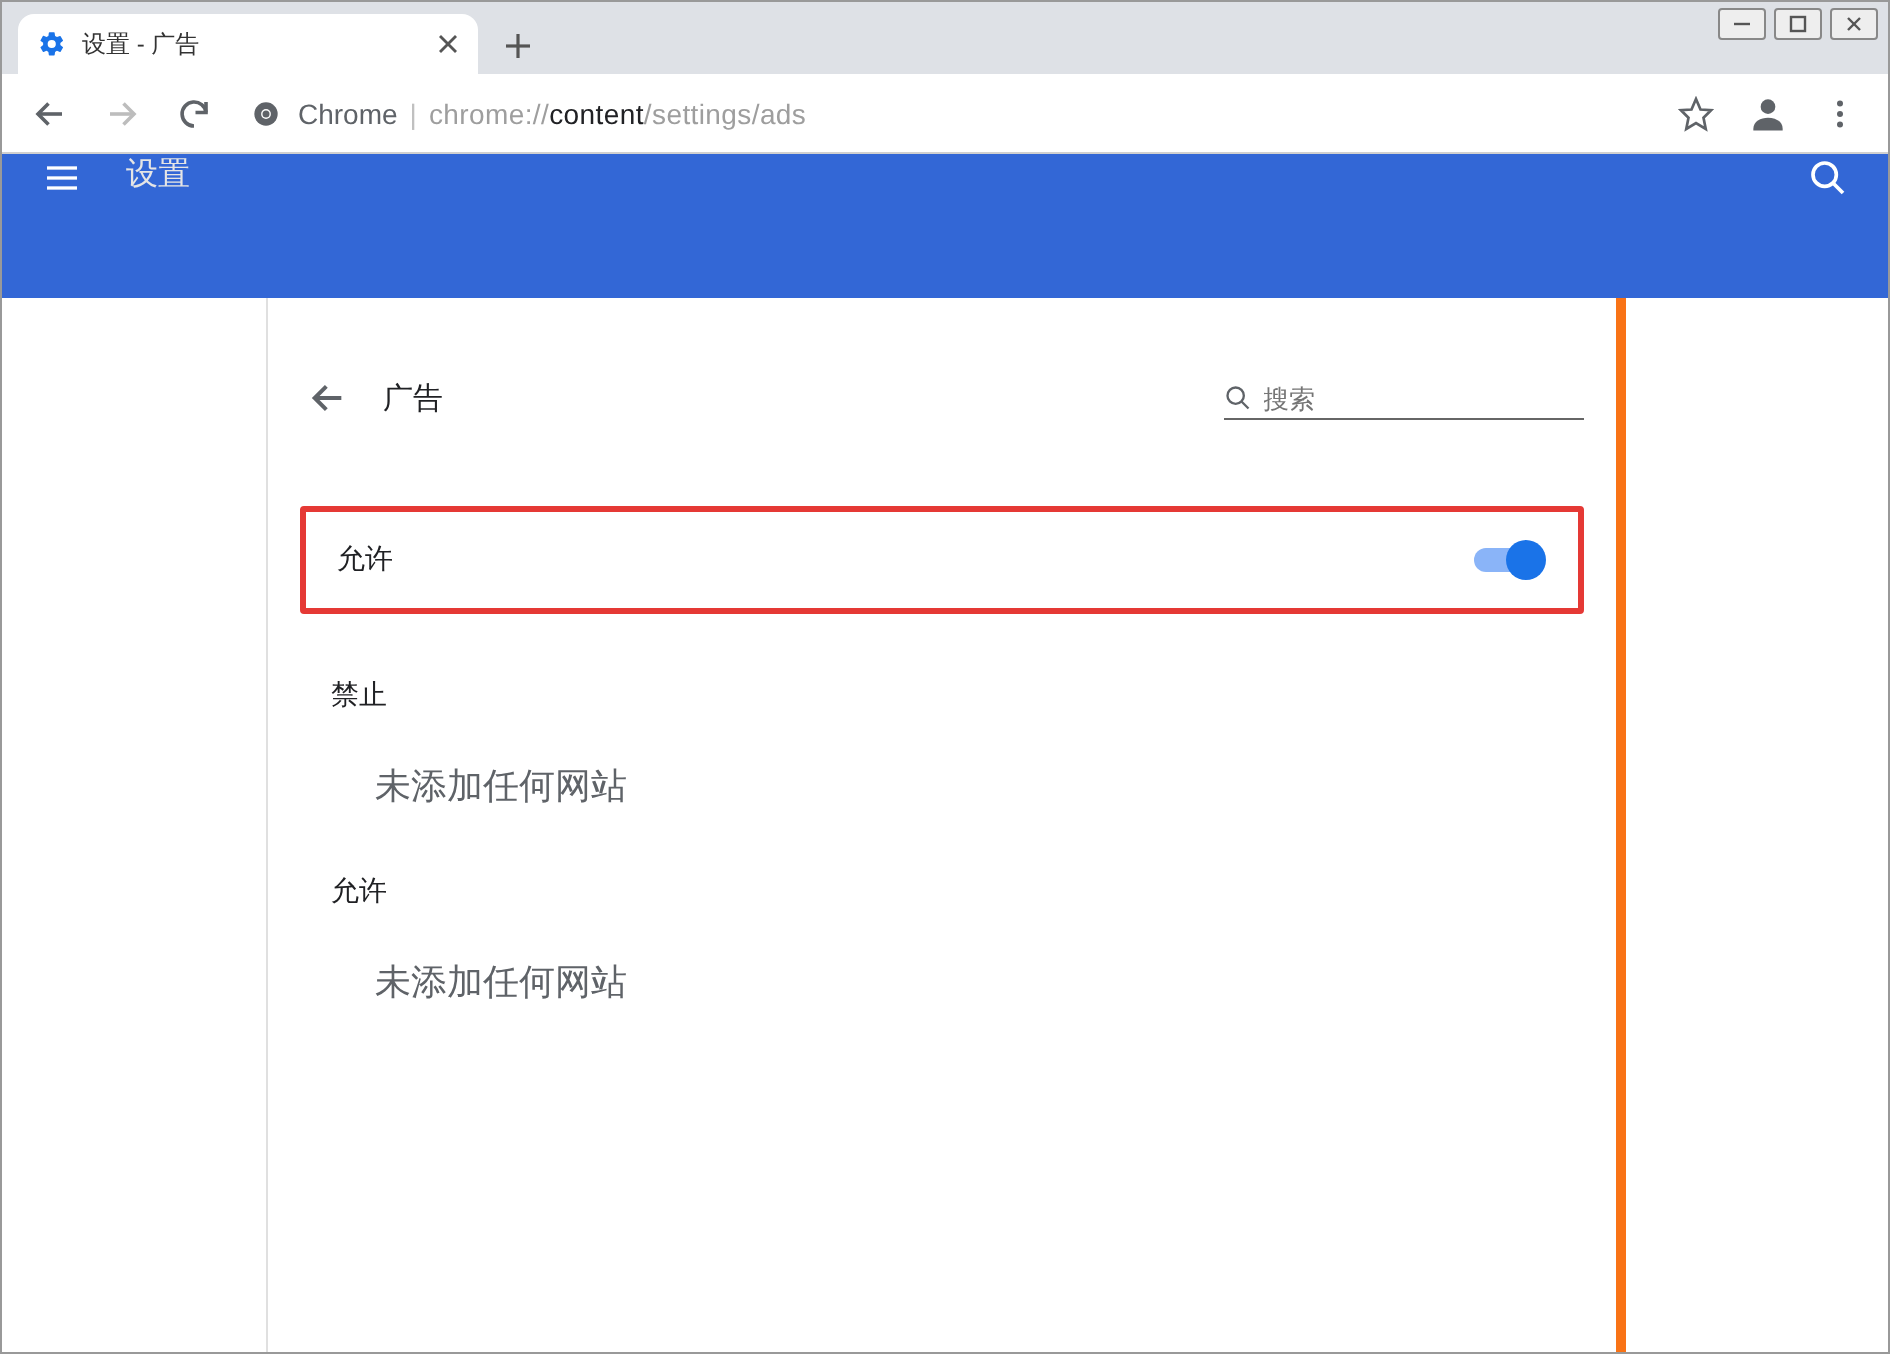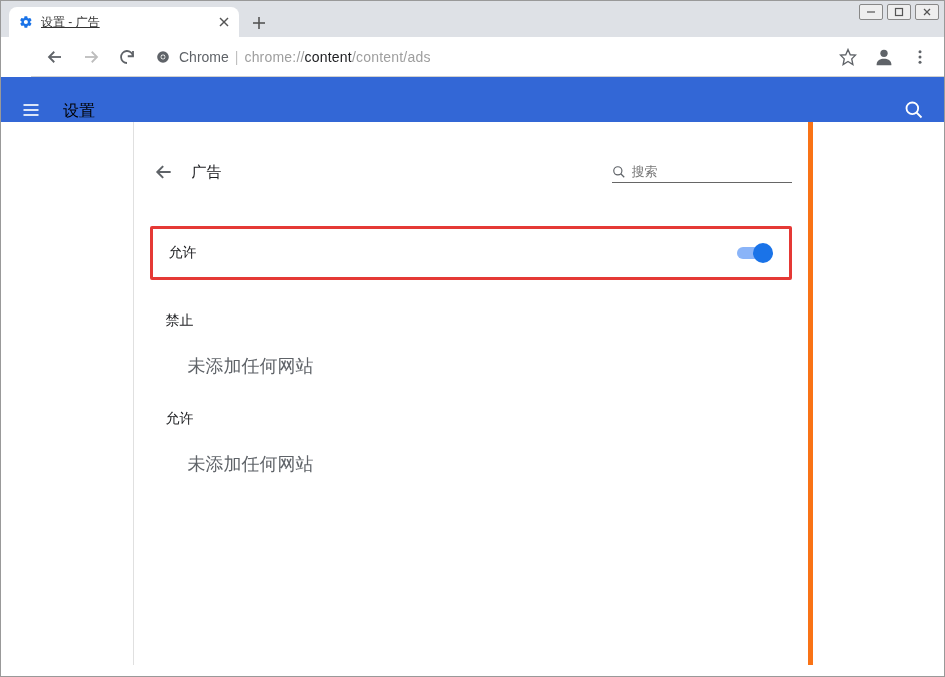--- a/index.html
+++ b/index.html
@@ -41,21 +41,20 @@
     height: 30px;
     width: 230px;
     border-top-left-radius: 8px;
     border-top-right-radius: 8px;
     display:flex;
     align-items:center;
     padding: 0 10px;
     font-size: 12px;
     color: #333;
     position: relative;
-    text-decoration: underline;
   }
   .tab .gear-ico {
     width:14px; height:14px;
     margin-right:8px;
     display:flex;align-items:center;justify-content:center;
   }
   .tab .title { flex:1; white-space:nowrap; overflow:hidden; text-overflow:ellipsis; }
   .tab .close { color:#555; font-size:14px; }
   .newtab-btn {
     width:28px; height:28px;
@@ -65,21 +64,20 @@
   }
   
   .toolbar {
     height: 40px;
     background: #fff;
     border-bottom: 1px solid #d0d0d0;
     display:flex;
     align-items:center;
     padding: 0 10px;
     gap: 8px;
-    margin-left: 30px;
   }
   .nav-btn {
     width:28px; height:28px;
     display:flex;align-items:center;justify-content:center;
     color:#5f6368;
   }
   .nav-btn.disabled { color:#bdbdbd; }
   .addr-area {
     flex:1;
     display:flex;
@@ -97,26 +95,26 @@
   .addr-sep { color:#c0c0c0; margin:0 6px; }
   .addr-url { color:#9e9e9e; letter-spacing:0.2px; }
   .addr-url .dark { color:#202124; }
   .star-btn, .acct-btn, .menu-btn {
     width:28px;height:28px;
     display:flex;align-items:center;justify-content:center;
     color:#5f6368;
   }
   
   .blue-header {
-    height: 45px;
+    height: 72px;
     background: #3367d6;
     display:flex;
-    align-items:flex-end;
+    align-items:flex-start;
     padding: 0 18px;
-    color:#000000;
+    color:#e5e5e5;
   }
   .menu-icon {
     width:24px;height:24px;
     display:flex;align-items:center;justify-content:center;
     margin-right:20px;
   }
   .header-title { font-size:16px; }
   .header-spacer { flex:1; }
   .search-hdr-btn {
     width:24px;height:24px;
@@ -144,21 +142,21 @@
     width:28px;height:28px;
     display:flex;align-items:center;justify-content:center;
     color:#5f6368;
     margin-right:14px;
   }
   .page-title {
     font-size:15px; color:#202124;
     flex:1;
   }
   .search-box {
-    display:flex; align-items:center;
+    display:flex; align-items:flex-end;
     border-bottom:1px solid #666;
     width:180px;
     padding:2px 0;
     font-size:13px;
     color:#5f6368;
   }
   .search-box .sico { width:16px;height:16px;margin-right:6px;color:#5f6368; display:flex;align-items:center;justify-content:center;}
   .search-box input {
     border:none; outline:none; background:transparent;
     font-size:13px; flex:1; color:#202124;
@@ -270,21 +268,21 @@
     <span class="addr-chrome-ico">
       <svg width="14" height="14" viewBox="0 0 24 24">
           <circle cx="12" cy="12" r="10" fill="#5f6368"></circle>
           <circle cx="12" cy="12" r="4.2" fill="#fff"></circle>
           <circle cx="12" cy="12" r="3" fill="#5f6368"></circle>
         </svg>
     </span>
     <span class="addr-label">Chrome</span>
     <span class="addr-sep">|</span>
     <span class="addr-url">
-      <span>chrome://</span><span class="dark">content</span><span>/content/ads</span>
+      <span>chrome://</span><span class="dark">content</span><span>/settings/ads</span>
     </span>
   </div>
   <div class="star-btn">
     <svg width="18" height="18" viewBox="0 0 24 24" fill="none" stroke="#5f6368" stroke-width="1.8">
         <polygon points="12 2 15 9 22 9.5 17 14.5 18.5 22 12 18 5.5 22 7 14.5 2 9.5 9 9"></polygon>
       </svg>
   </div>
   <div class="acct-btn">
     <svg width="22" height="22" viewBox="0 0 24 24" fill="#5f6368">
         <circle cx="12" cy="8" r="4"></circle>

